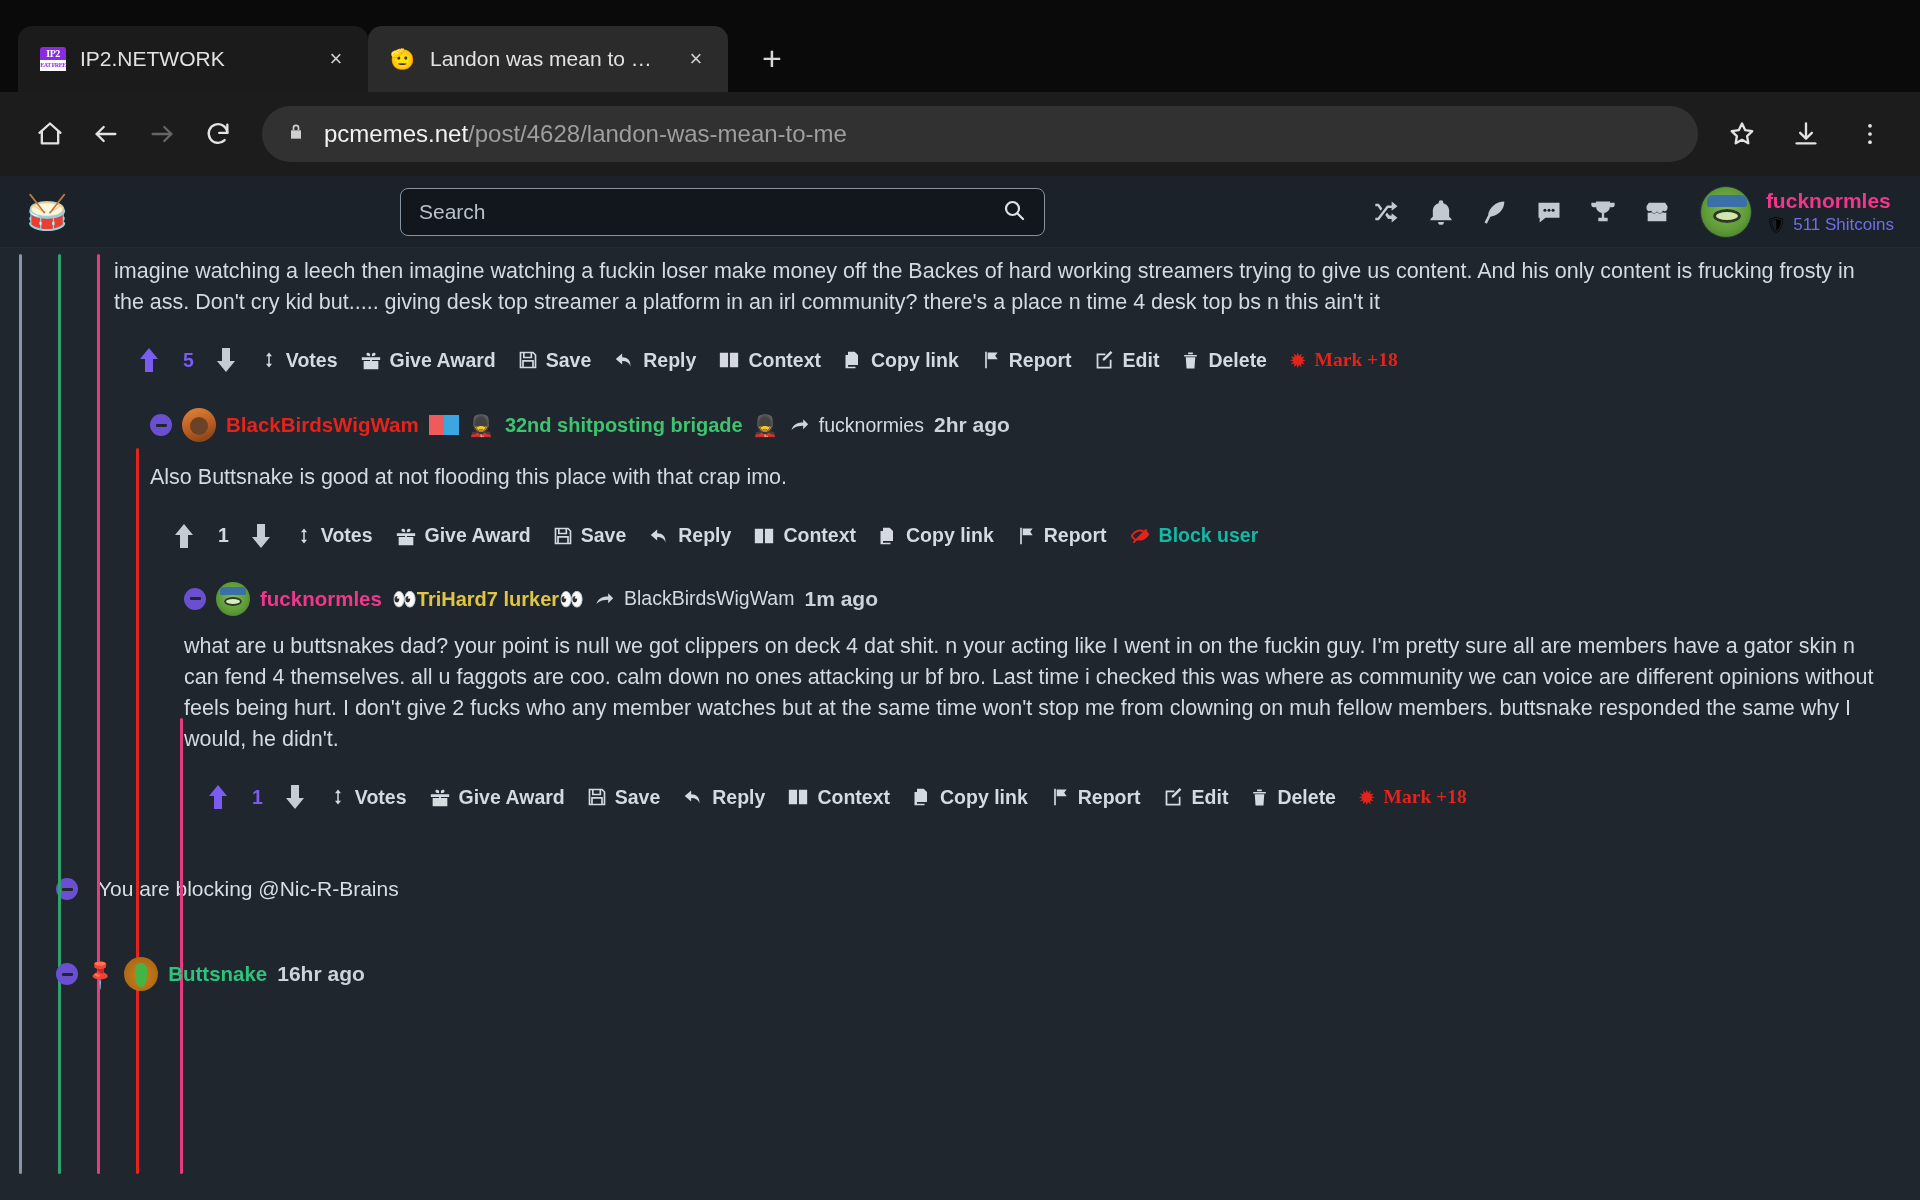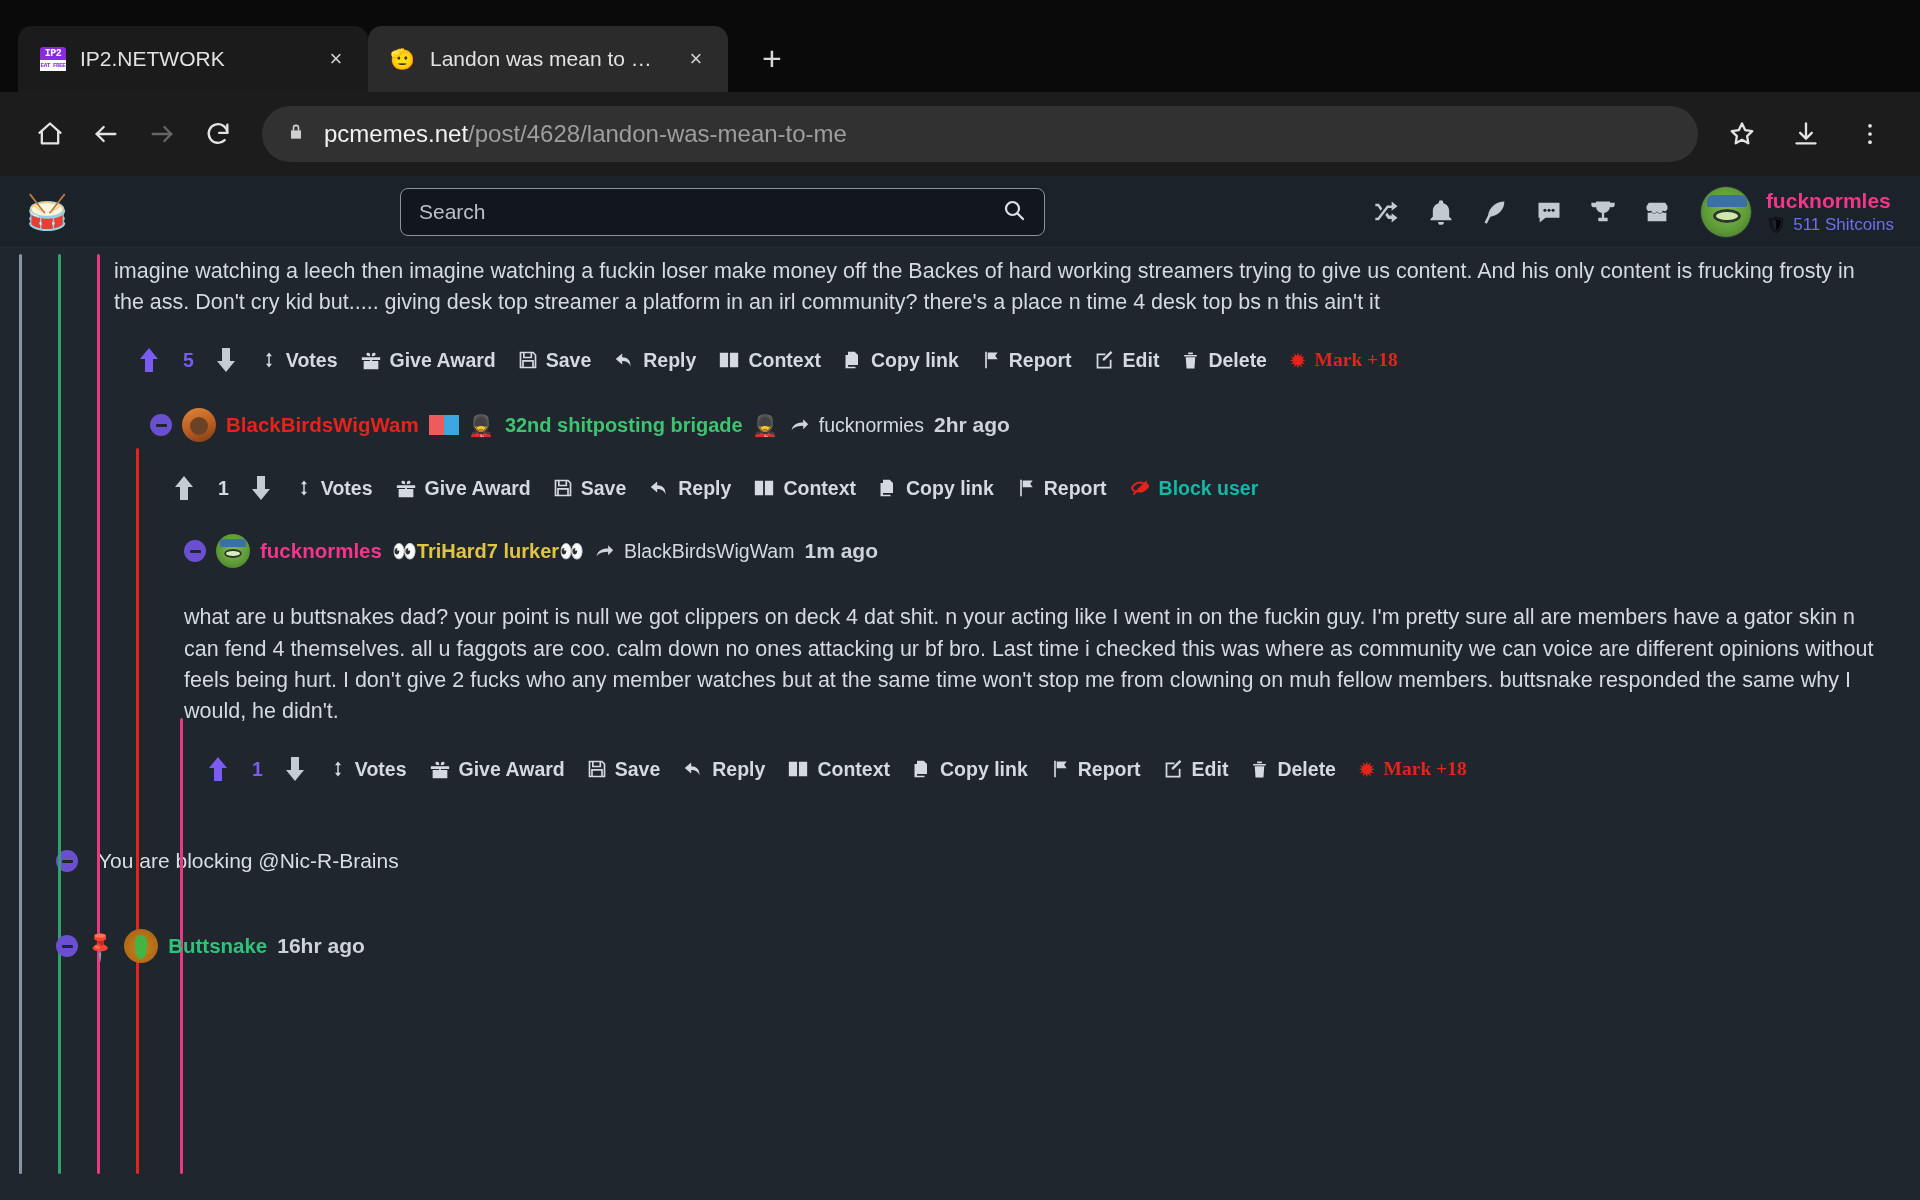--- a/index.html
+++ b/index.html
@@ -18,21 +18,21 @@
     height: 66px; display: flex; align-items: center; gap: 14px;
     padding: 0 18px 0 22px; border-radius: 14px 14px 0 0;
     position: relative; min-width: 200px;
   }
   .tab.inactive { background: #1b1b1b; width: 350px; }
   .tab.active { background: #2b2b2b; width: 360px; }
   .tab-favicon { width: 26px; height: 26px; flex: 0 0 26px; display: flex; align-items: center; justify-content: center; }
   .fav-ip2 {
     width: 40px; height: 24px; background: #8a2be2; border-radius: 3px;
     color: #fff; font-size: 10px; font-weight: bold; line-height: 11px; text-align: center;
-    font-family: Liberation Mono, monospace; padding-top: 1px; letter-spacing: -0.5px;
+    font-family: Liberation Serif, serif; padding-top: 1px; letter-spacing: -0.5px;
   }
   .fav-ip2 em { display:block; font-style: normal; font-size: 6px; background:#fff; color:#8a2be2; margin-top:1px; }
   .fav-splat { font-size: 20px; line-height: 1; filter: saturate(1.2); }
   .tab-title {
     color: #e2e2e2; font-size: 21px; white-space: nowrap; overflow: hidden;
     text-overflow: ellipsis; flex: 1 1 auto;
   }
   .tab-close {
     width: 28px; height: 28px; flex: 0 0 28px; color: #cfcfcf; font-size: 22px;
     display: flex; align-items: center; justify-content: center; border-radius: 50%;
@@ -402,20 +402,21 @@
           <span class="badge-emoji">💂</span>
           <span class="reply-arrow">
             <svg viewBox="0 0 24 24">
                 <path d="M3 18c2-7 8-9 14-9V5l6 6-6 6v-4c-5 0-10 1-14 5z"></path>
               </svg>
           </span>
           <span class="c-parent">fucknormies</span>
           <span class="c-time">2hr ago</span>
         </div>
         <div class="c-text" style="max-width:1700px; margin-top:16px;">
+          <p>Also Buttsnake is good at not flooding this place with that crap imo.</p>
         </div>
         <div class="actions" style="margin-top:22px; padding-left:22px;">
           <span class="act arrow-up plain">
             <svg viewBox="0 0 24 26">
                 <path d="M12 1l9 11h-5v13H8V12H3z"></path>
               </svg>
           </span>
           <span class="score" style="color:#d5dae0">1</span>
           <span class="act arrow-dn">
             <svg viewBox="0 0 24 26">
@@ -483,21 +484,21 @@
           <span class="c-user u-pink">fucknormles</span>
           <span class="c-title t-gold">👀TriHard7 lurker👀</span>
           <span class="reply-arrow">
             <svg viewBox="0 0 24 24">
                 <path d="M3 18c2-7 8-9 14-9V5l6 6-6 6v-4c-5 0-10 1-14 5z"></path>
               </svg>
           </span>
           <span class="c-parent">BlackBirdsWigWam</span>
           <span class="c-time">1m ago</span>
         </div>
-        <div class="c-text" style="max-width:1690px; margin-top:30px;">
+        <div class="c-text" style="max-width:1690px; margin-top:11px;">
           <p>what are u buttsnakes dad? your point is null we got clippers on deck 4 dat shit. n your acting like I went in on the fuckin guy. I'm pretty sure all are members have a gator skin n can fend 4 themselves. all u faggots are coo. calm down no ones attacking ur bf bro. Last time i checked this was where as community we can voice are different opinions without feels being hurt. I don't give 2 fucks who any member watches but at the same time won't stop me from clowning on muh fellow members. buttsnake responded the same why I would, he didn't.</p>
         </div>
         <div class="actions" style="margin-top:22px; padding-left:22px;">
           <span class="act arrow-up">
             <svg viewBox="0 0 24 26">
                 <path d="M12 1l9 11h-5v13H8V12H3z"></path>
               </svg>
           </span>
           <span class="score purple">1</span>
           <span class="act arrow-dn">

